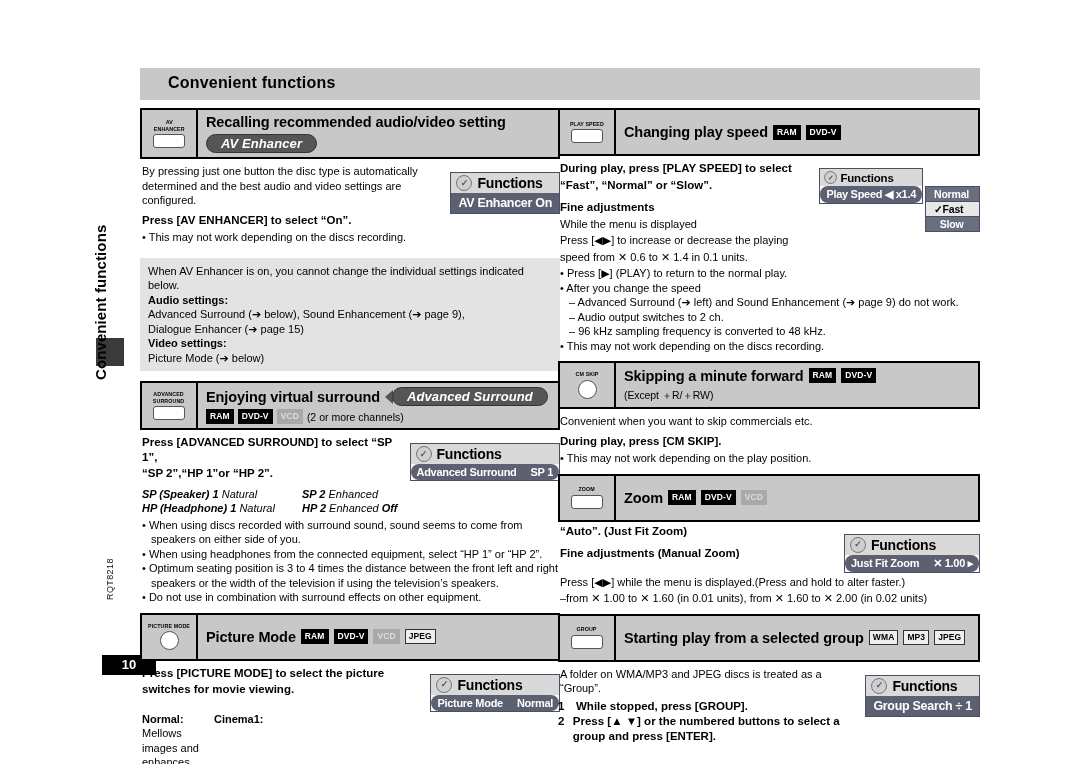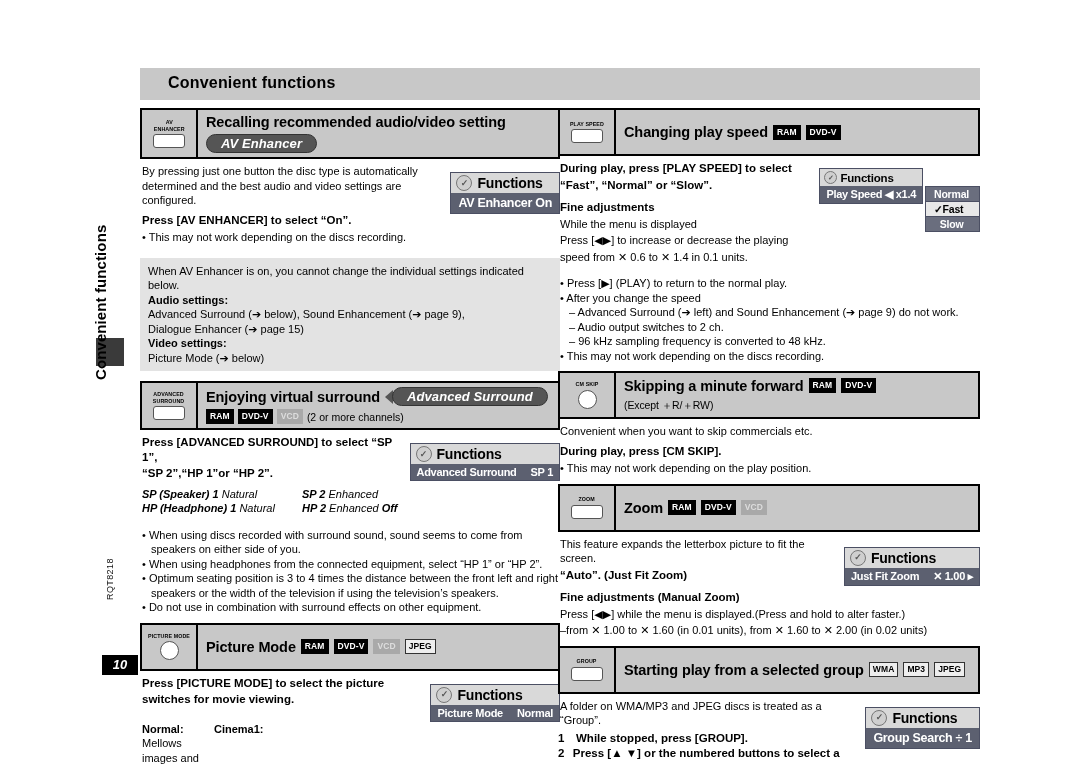--- a/index.html
+++ b/index.html
@@ -20,22 +20,22 @@
     transform:rotate(-90deg);transform-origin:0 0;
     font-size:15px;font-weight:bold;letter-spacing:.1px;
     white-space:nowrap;
   }
   .side-code{
     position:absolute;left:105px;top:600px;width:80px;height:14px;
     transform:rotate(-90deg);transform-origin:0 0;
     font-size:9px;letter-spacing:.4px;white-space:nowrap;color:#111;
   }
   .pagenum{
-    position:absolute;left:102px;top:655px;width:36px;height:20px;
-    background:#000;color:#fff;font-size:13px;font-style:italic;
+    position:absolute;left:102px;top:655px;width:54px;height:20px;
+    background:#000;color:#fff;font-size:13px;
     font-weight:bold;text-align:center;line-height:20px;
   }
 
   
   .banner{
     position:absolute;left:140px;top:68px;width:840px;height:32px;
     background:#c8c8c8;
   }
   .banner span{
     display:block;padding:6px 0 0 28px;font-size:16px;font-weight:bold;
@@ -125,35 +125,35 @@
     width:14px;height:14px;border-radius:50%;border:1.5px solid #777;
     background:#cfcfcf;display:inline-flex;align-items:center;
     justify-content:center;font-size:9px;color:#555;line-height:1;
   }
   .fn-icon.sm{width:11px;height:11px;font-size:7px;border-width:1px;}
   .osd-row{
     background:#5c6070;color:#fff;font-weight:bold;font-size:12.5px;
     padding:3px 7px;display:flex;justify-content:space-between;gap:14px;
     letter-spacing:-.3px;white-space:nowrap;
   }
-  .osd-row.sm{font-size:11px;padding:2px 6px;}
+  .osd-row.sm{font-size:11px;padding:2px 6px;border-radius:8px;}
 
   
   .dd{display:inline-block;border:1px solid #4b4f63;vertical-align:top;}
   .dd div{
     font-size:10.5px;font-weight:bold;color:#fff;background:#6a6e7e;
     padding:1px 10px 1px 8px;text-align:center;letter-spacing:-.2px;
     border-bottom:1px solid #4b4f63;
   }
   .dd div:last-child{border-bottom:none;}
   .dd div.sel{background:#e8e8e8;color:#000;text-align:left;padding-left:8px;}
   .clear{clear:both;}
   .mt8{margin-top:8px;}
   .mt10{margin-top:10px;}
-  .mt6{margin-top:12px;}
+  .mt6{margin-top:2px;}
   .num-list{font-size:11.5px;line-height:15px;font-weight:bold;margin-top:3px;}
   .num-list .li{display:flex;gap:8px;}
   .num-list .li .n{width:10px;}
 </style>
 </head>
 <body>
 
 <div class="page">
 
   <div class="side-tab"></div>
@@ -402,21 +402,20 @@
           <div class="osd-head">
             <span class="fn-icon">✓</span>
             <span>Functions</span>
           </div>
           <div class="osd-row sm">
             <span>Just Fit Zoom</span>
             <span>✕ 1.00 ▸</span>
           </div>
         </div>
       </div>
-      <div class="txt">This feature expands the letterbox picture to fit the screen.</div>
       <div class="txt b tight" style="width:275px;">“Auto”. (Just Fit Zoom)</div>
       <div class="txt b mt8" style="width:275px;">Fine adjustments (Manual Zoom)</div>
       <div class="clear"></div>
       <div class="txt tight">Press [◀▶] while the menu is displayed.(Press and hold to alter faster.)</div>
       <div class="txt tight">–from ✕ 1.00 to ✕ 1.60 (in 0.01 units), from ✕ 1.60 to ✕ 2.00 (in 0.02 units)</div>
     </div>
 
     <div class="sec mt8">
       <div class="sec-btn">
         <div class="btn-label">GROUP</div>

